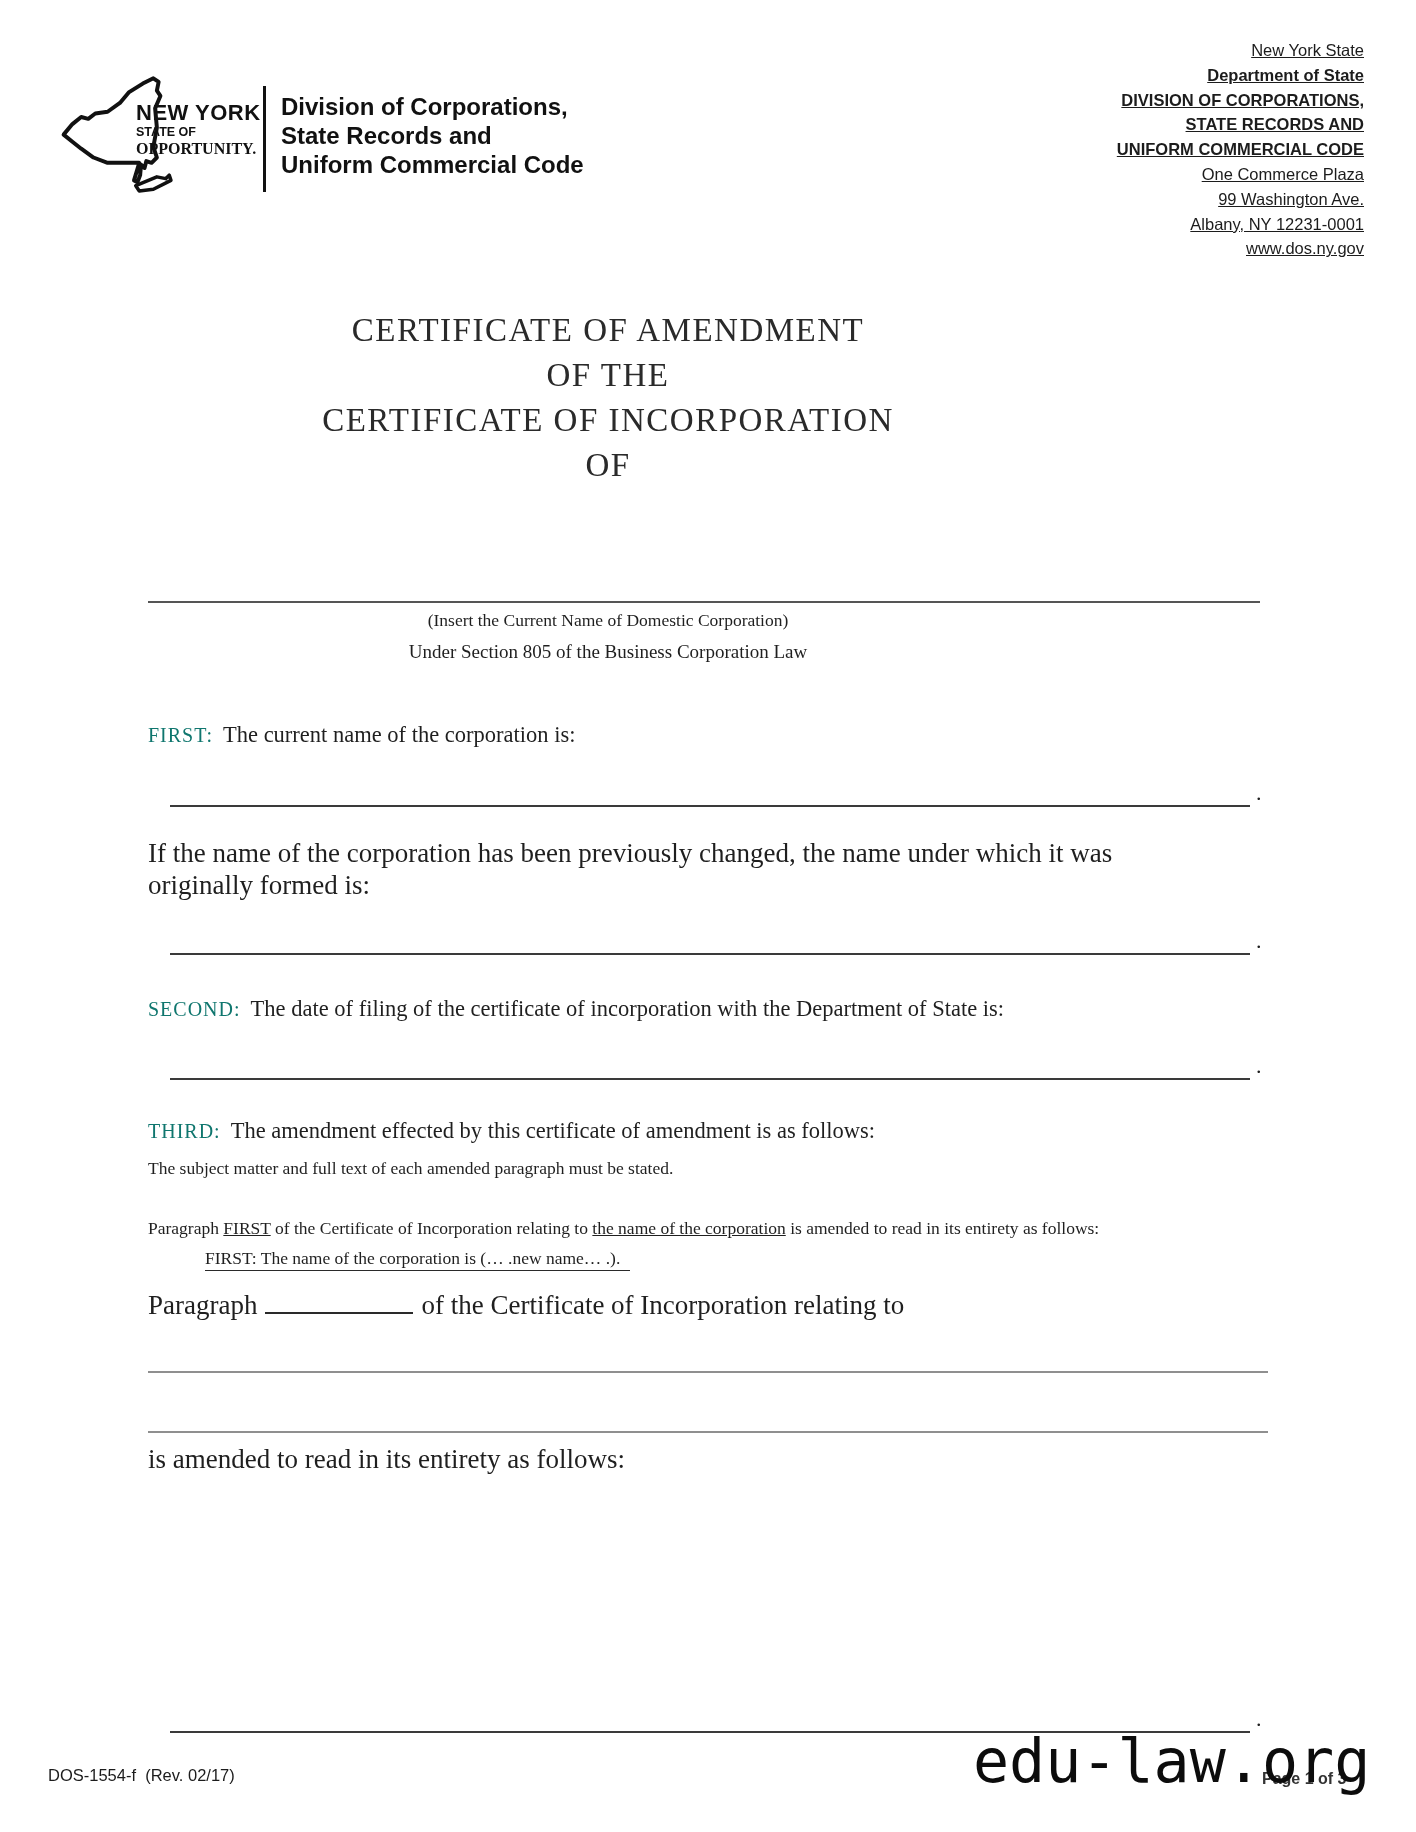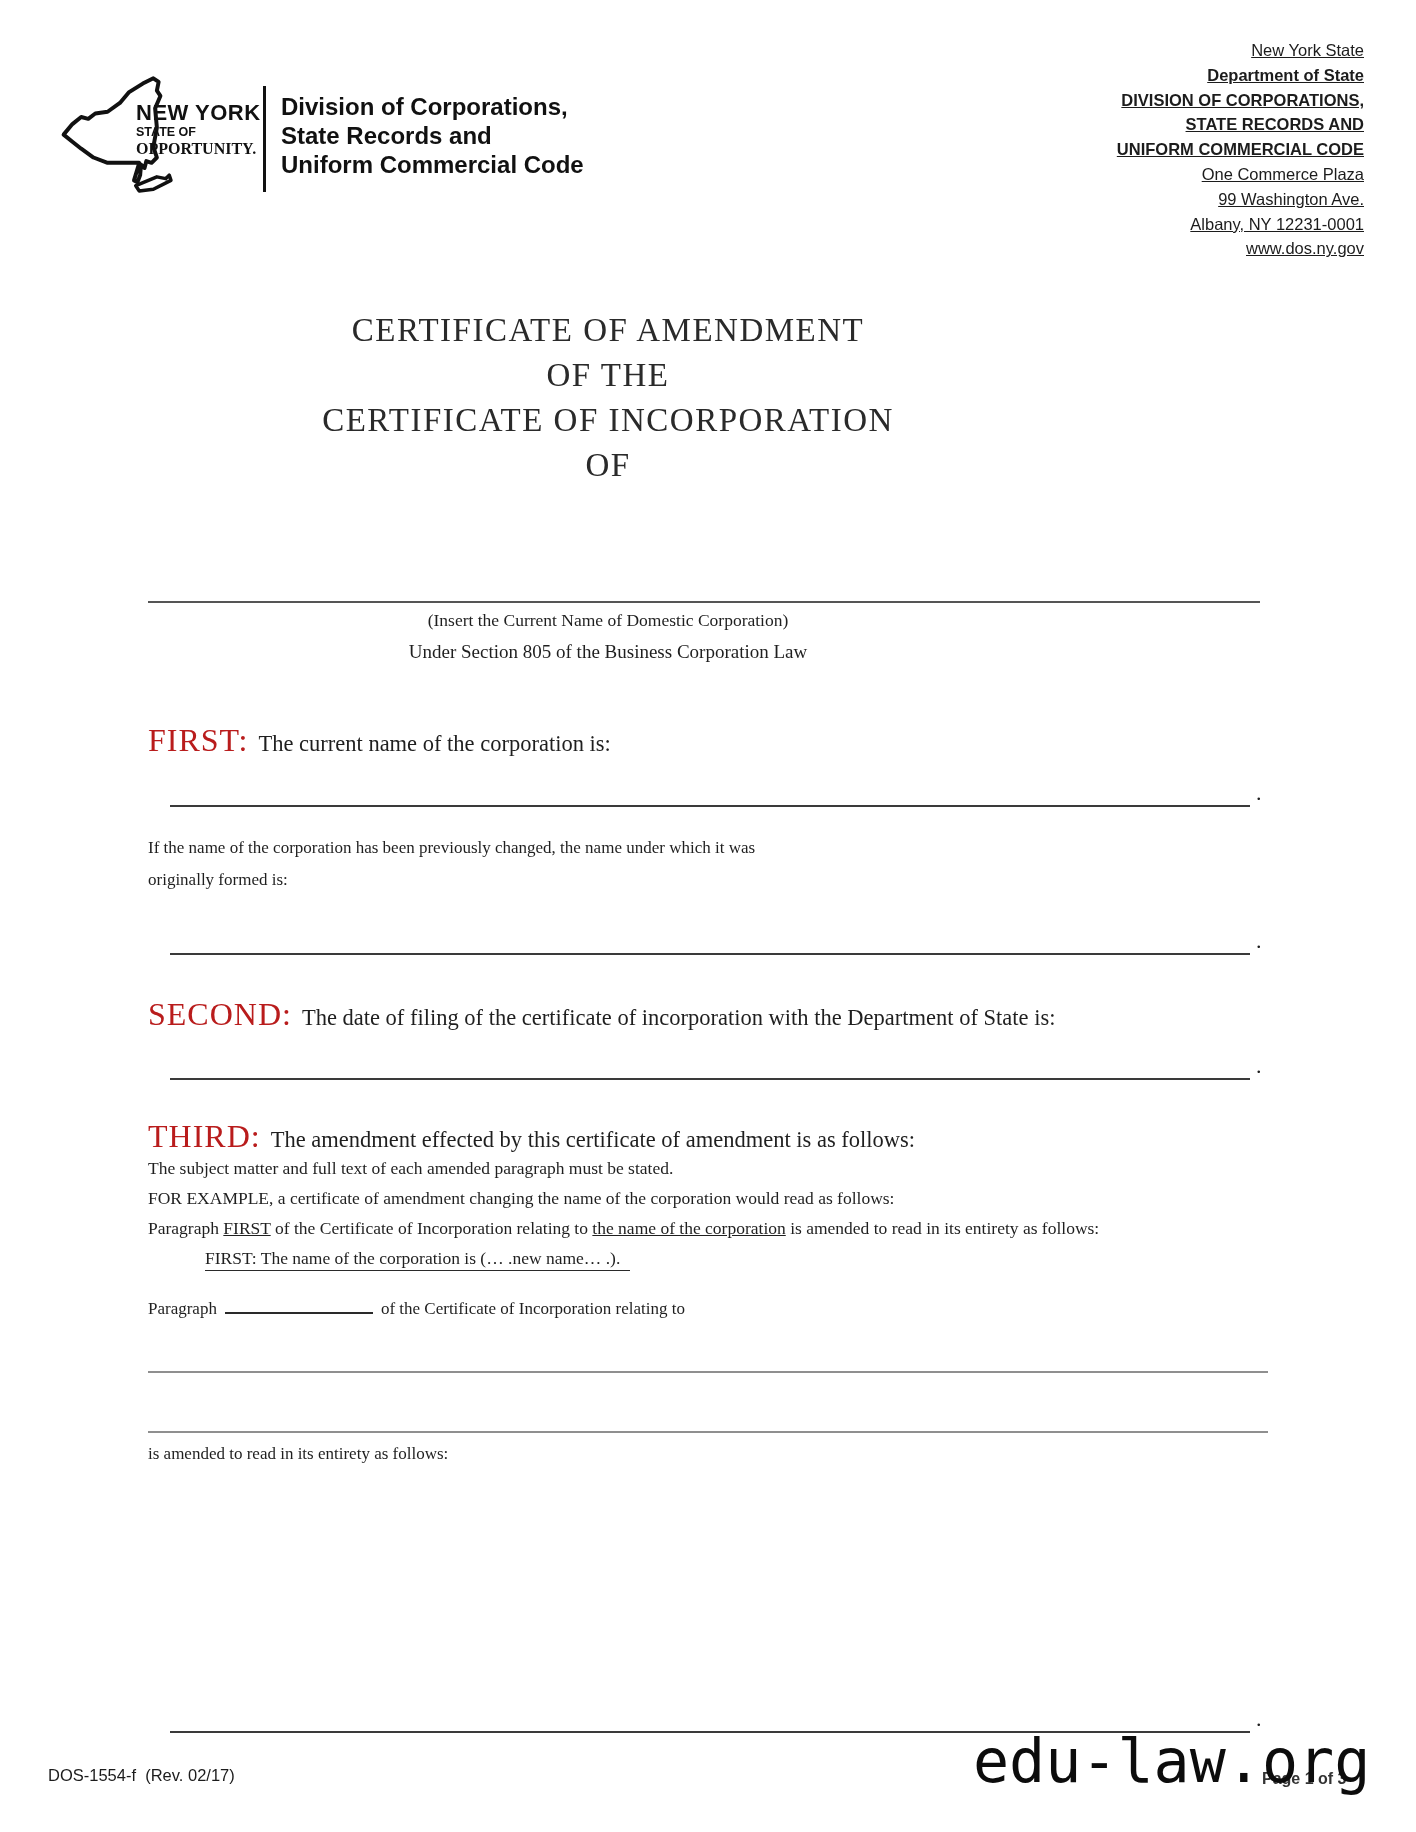--- a/index.html
+++ b/index.html
@@ -19,23 +19,23 @@
   .brand{font-family:"Liberation Sans", sans-serif;font-weight:800;color:#111;}
   .division-line{font-family:"Liberation Sans", sans-serif;font-weight:bold;font-size:24px;line-height:29px;color:#111;}
   .addr{width:364px;text-align:right;font-size:16.5px;line-height:24.8px;font-family:"Liberation Sans", sans-serif;color:#1c1c1c;}
   .addr div{white-space:nowrap;text-decoration:underline;}
 
   
   .title-line{font-size:33px;line-height:45px;letter-spacing:1.5px;color:#2a2a2a;}
   .center{text-align:center;}
 
   
-  .sec-label{font-size:32px;letter-spacing:1px;color:#b91c1c;}
+  .sec-label{font-size:20px;letter-spacing:1px;color:#0f766e;}
   .sec-text{font-size:22.5px;margin-left:10px;color:#1f1f1f;}
-  .body-text{font-size:17px;color:#1f1f1f;}
+  .body-text{font-size:27px;color:#1f1f1f;}
   .note-text{font-size:17.5px;color:#1f1f1f;}
   .u{text-decoration:underline;}
 
   
   .fill-line{border-top:2.5px solid #3a3a3a;height:0;}
   .thin-line{border-top:2px solid #8f8f8f;height:0;}
   .name-line{border-top:2px solid #555;height:0;}
   .dot{font-size:22px;color:#1f1f1f;}
   .blank-inline{display:inline-block;width:148px;border-bottom:2px solid #2a2a2a;height:24px;margin:0 8px;vertical-align:baseline;}
   .ex-underline{border-bottom:1.5px solid #2a2a2a;padding-bottom:2px;padding-right:10px;margin-top:26px;}
@@ -109,21 +109,20 @@
   <div class="abs" style="left:148px;top:996px;">
     <span class="sec-label">SECOND:</span><span class="sec-text">The date of filing of the certificate of incorporation with the Department of State is:</span>
   </div>
   <div class="abs fill-line" style="left:170px;top:1078px;width:1080px;"></div>
   <span class="abs dot" style="left:1256px;top:1053px;">.</span>
 
   <div class="abs" style="left:148px;top:1118px;">
     <span class="sec-label">THIRD:</span><span class="sec-text">The amendment effected by this certificate of amendment is as follows:</span>
   </div>
   <div class="abs note-text" style="left:148px;top:1158px;">The subject matter and full text of each amended paragraph must be stated.</div>
-  <div class="abs note-text" style="left:148px;top:1188px;">FOR EXAMPLE, a certificate of amendment changing the name of the corporation would read as follows:</div>
   <div class="abs note-text" style="left:148px;top:1218px;width:1130px;">
     <span>Paragraph </span><span class="u">FIRST</span><span> of the Certificate of Incorporation relating to </span><span class="u">the name of the corporation</span><span> is amended to read in its entirety as follows:</span>
   </div>
   <div class="abs note-text" style="left:205px;top:1248px;">
     <span class="ex-underline">FIRST: The name of the corporation is (… .new name… .).</span>
   </div>
 
   <div class="abs body-text" style="left:148px;top:1288px;">
     <span>Paragraph</span><span class="blank-inline"></span><span>of the Certificate of Incorporation relating to</span>
   </div>

